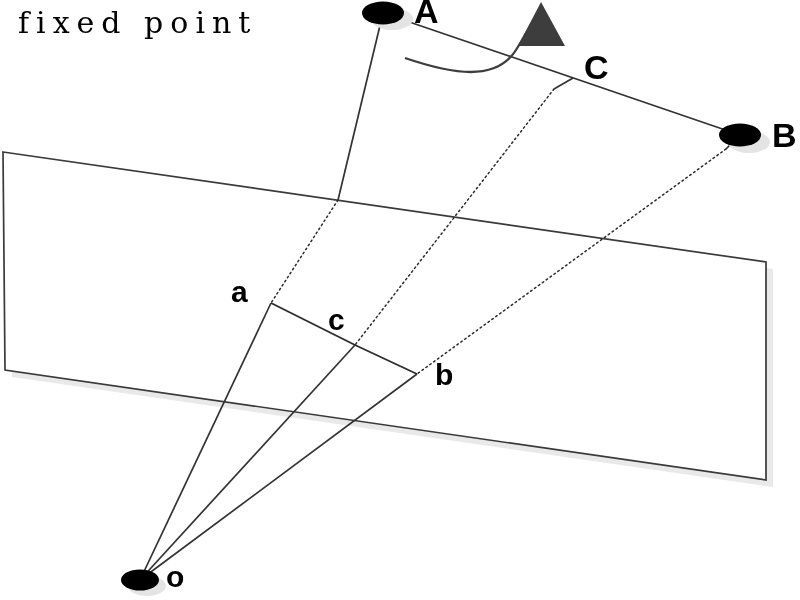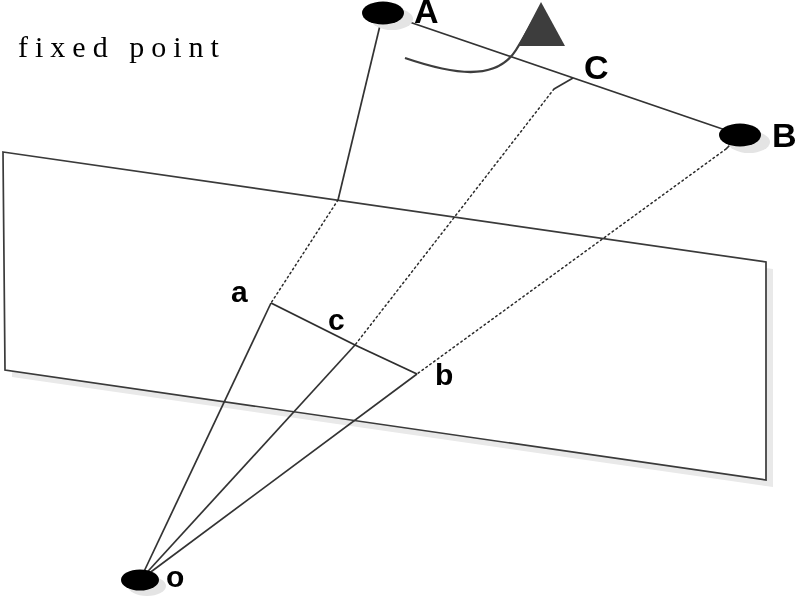--- a/index.html
+++ b/index.html
@@ -87,21 +87,21 @@
     <ellipse cx="147" cy="586" rx="19" ry="10" fill="#e4e4e4"></ellipse>
     <ellipse cx="140" cy="580" rx="19" ry="10.5" fill="#000000"></ellipse>
 
     <ellipse cx="392" cy="19" rx="21" ry="11" fill="#e4e4e4"></ellipse>
     <ellipse cx="383" cy="13" rx="21" ry="11.5" fill="#000000"></ellipse>
 
     <ellipse cx="749" cy="142" rx="21" ry="11" fill="#e4e4e4"></ellipse>
     <ellipse cx="740" cy="135" rx="21" ry="11.5" fill="#000000"></ellipse>
   </svg>
 
-  <div class="label label-caption" style="left:18px; top:32px;font-family:Liberation Serif, serif;">fixed point</div>
+  <div class="label label-caption" style="left:18px; top:8px;">fixed point</div>
 
   <div class="label label-upper" style="left:414px; top:-6px;">A</div>
 
   <div class="label label-upper" style="left:772px; top:118px;">B</div>
 
   <div class="label label-upper" style="left:584px; top:50px;">C</div>
 
   <div class="label label-lower" style="left:231px; top:277px;">a</div>
 
   <div class="label label-lower" style="left:435px; top:360px;">b</div>

